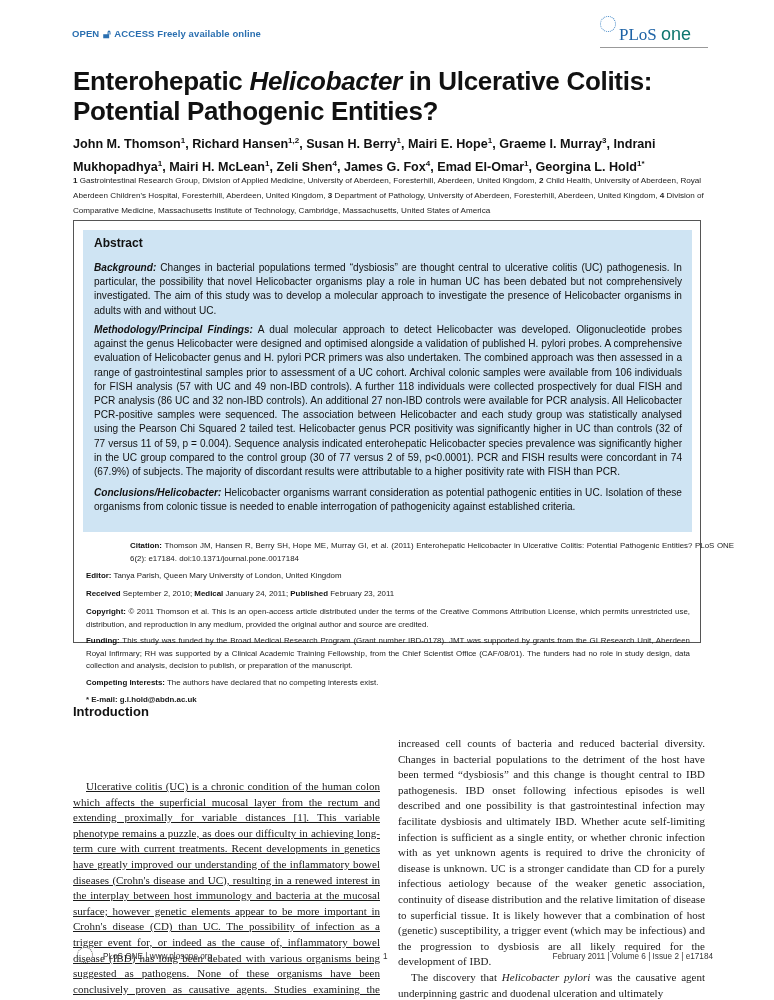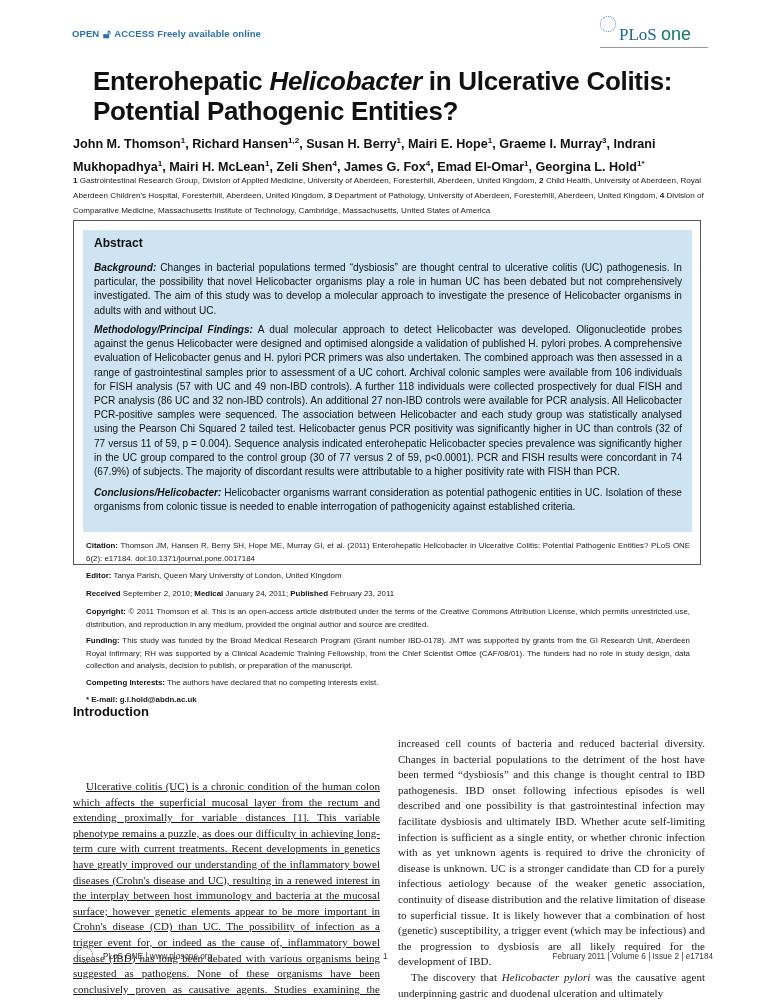--- a/index.html
+++ b/index.html
@@ -5,28 +5,28 @@
   html, body { margin:0; padding:0; background:#fff; }
   body { width:774px; height:1000px; position:relative; overflow:hidden; font-family:"Liberation Sans", sans-serif; color:#111; }
   .topbar { position:absolute; left:0; top:0; width:774px; height:56px; }
   .oa { position:absolute; left:72px; top:27px; font-size:9.5px; font-weight:bold; color:#2a6fb0; white-space:nowrap; letter-spacing:0.1px; }
   .oa .lock { display:inline-block; font-size:12px; margin:0 1px; vertical-align:-1px; }
   .logo { position:absolute; left:600px; top:22px; font-family:"Liberation Serif", serif; font-size:17px; color:#1e63a6; white-space:nowrap; }
   .logo .globe { display:inline-block; width:14px; height:14px; border-radius:50%; border:1.5px dotted #3a82c4; margin-right:3px; vertical-align:2px; position:relative; top:-6px; }
   .logo .one { font-family:"Liberation Sans", sans-serif; color:#0f766e; font-size:18px; }
   .logo-rule { position:absolute; left:600px; top:47px; width:108px; height:1px; background:#999; }
 
-  .title { position:absolute; left:73px; top:66px; width:640px; font-size:26px; line-height:30px; font-weight:bold; font-family:"Liberation Sans", sans-serif; letter-spacing:-0.3px;margin-left:20px; }
+  .title { position:absolute; left:73px; top:66px; width:640px; font-size:26px; line-height:30px; font-weight:bold; font-family:"Liberation Sans", sans-serif; letter-spacing:-0.3px; }
   .title i { font-style:italic; }
   .authors { position:absolute; left:73px; top:131px; width:640px; font-size:12.6px; line-height:20px; font-weight:bold; }
   .authors sup { font-size:8px; }
   .affil { position:absolute; left:73px; top:173px; width:640px; font-size:8.1px; line-height:15px; color:#222; }
   .affil b { font-weight:bold; }
 
-  .abox { position:absolute; left:73px; top:220px; width:628px; height:345px; border:1px solid #555; box-sizing:border-box; }
+  .abox { position:absolute; left:73px; top:220px; width:628px; height:423px; border:1px solid #555; box-sizing:border-box; }
   .abstract-bg { position:absolute; left:9px; top:9px; width:609px; height:302px; background:#cfe4f3; }
   .abs-h { position:absolute; left:20px; top:15px; font-size:12px; font-weight:bold; }
   .abs-p { position:absolute; left:20px; width:588px; font-size:10.1px; line-height:14.2px; text-align:justify; color:#111; }
   .abs-p .lbl { font-weight:bold; font-style:italic; }
   .meta { position:absolute; left:12px; width:604px; font-size:7.9px; line-height:12.5px; color:#222; text-align:justify; }
   .meta b { font-weight:bold; color:#111; }
 
   .intro-h { position:absolute; left:73px; top:704px; font-size:13px; font-weight:bold; }
   .col { position:absolute; width:307px; font-family:"Liberation Serif", serif; font-size:11px; line-height:15.6px; text-align:justify; color:#1a1a1a;margin-top:38px; }
   .col1 { left:73px; top:741px; text-indent:13px;text-decoration:underline; }
@@ -69,21 +69,21 @@
   <div class="abs-p" style="top:40px;">
     <span class="lbl">Background:</span><span> Changes in bacterial populations termed “dysbiosis” are thought central to ulcerative colitis (UC) pathogenesis. In particular, the possibility that novel Helicobacter organisms play a role in human UC has been debated but not comprehensively investigated. The aim of this study was to develop a molecular approach to investigate the presence of Helicobacter organisms in adults with and without UC.</span>
   </div>
   <div class="abs-p" style="top:102px;">
     <span class="lbl">Methodology/Principal Findings:</span><span> A dual molecular approach to detect Helicobacter was developed. Oligonucleotide probes against the genus Helicobacter were designed and optimised alongside a validation of published H. pylori probes. A comprehensive evaluation of Helicobacter genus and H. pylori PCR primers was also undertaken. The combined approach was then assessed in a range of gastrointestinal samples prior to assessment of a UC cohort. Archival colonic samples were available from 106 individuals for FISH analysis (57 with UC and 49 non-IBD controls). A further 118 individuals were collected prospectively for dual FISH and PCR analysis (86 UC and 32 non-IBD controls). An additional 27 non-IBD controls were available for PCR analysis. All Helicobacter PCR-positive samples were sequenced. The association between Helicobacter and each study group was statistically analysed using the Pearson Chi Squared 2 tailed test. Helicobacter genus PCR positivity was significantly higher in UC than controls (32 of 77 versus 11 of 59, p = 0.004). Sequence analysis indicated enterohepatic Helicobacter species prevalence was significantly higher in the UC group compared to the control group (30 of 77 versus 2 of 59, p&lt;0.0001). PCR and FISH results were concordant in 74 (67.9%) of subjects. The majority of discordant results were attributable to a higher positivity rate with FISH than PCR.</span>
   </div>
   <div class="abs-p" style="top:265px;">
     <span class="lbl">Conclusions/Helicobacter:</span><span> Helicobacter organisms warrant consideration as potential pathogenic entities in UC. Isolation of these organisms from colonic tissue is needed to enable interrogation of pathogenicity against established criteria.</span>
   </div>
 
-  <div class="meta" style="top:319px;"><b>Citation:</b><span> Thomson JM, Hansen R, Berry SH, Hope ME, Murray GI, et al. (2011) Enterohepatic Helicobacter in Ulcerative Colitis: Potential Pathogenic Entities? PLoS ONE 6(2): e17184. doi:10.1371/journal.pone.0017184</span></div>
+  <div class="meta" style="top:319px;margin-left:44px;"><b>Citation:</b><span> Thomson JM, Hansen R, Berry SH, Hope ME, Murray GI, et al. (2011) Enterohepatic Helicobacter in Ulcerative Colitis: Potential Pathogenic Entities? PLoS ONE 6(2): e17184. doi:10.1371/journal.pone.0017184</span></div>
   <div class="meta" style="top:349px;"><b>Editor:</b><span> Tanya Parish, Queen Mary University of London, United Kingdom</span></div>
   <div class="meta" style="top:367px;"><b>Received</b><span> September 2, 2010; </span><b>Medical</b><span> January 24, 2011; </span><b>Published</b><span> February 23, 2011</span></div>
   <div class="meta" style="top:385px;"><b>Copyright:</b><span> © 2011 Thomson et al. This is an open-access article distributed under the terms of the Creative Commons Attribution License, which permits unrestricted use, distribution, and reproduction in any medium, provided the original author and source are credited.</span></div>
   <div class="meta" style="top:414px;"><b>Funding:</b><span> This study was funded by the Broad Medical Research Program (Grant number IBD-0178). JMT was supported by grants from the GI Research Unit, Aberdeen Royal Infirmary; RH was supported by a Clinical Academic Training Fellowship, from the Chief Scientist Office (CAF/08/01). The funders had no role in study design, data collection and analysis, decision to publish, or preparation of the manuscript.</span></div>
   <div class="meta" style="top:456px;"><b>Competing Interests:</b><span> The authors have declared that no competing interests exist.</span></div>
   <div class="meta" style="top:473px;font-weight:bold;">* E-mail: g.l.hold@abdn.ac.uk</div>
 </div>
 
 <div class="intro-h">Introduction</div>
 <div class="col col1">Ulcerative colitis (UC) is a chronic condition of the human colon which affects the superficial mucosal layer from the rectum and extending proximally for variable distances [1]. This variable phenotype remains a puzzle, as does our difficulty in achieving long-term cure with current treatments. Recent developments in genetics have greatly improved our understanding of the inflammatory bowel diseases (Crohn's disease and UC), resulting in a renewed interest in the interplay between host immunology and bacteria at the mucosal surface; however genetic elements appear to be more important in Crohn's disease (CD) than UC. The possibility of infection as a trigger event for, or indeed as the cause of, inflammatory bowel disease (IBD) has long been debated with various organisms being suggested as pathogens. None of these organisms have been conclusively proven as causative agents. Studies examining the diversity of bacteria in IBD have shown</div>

